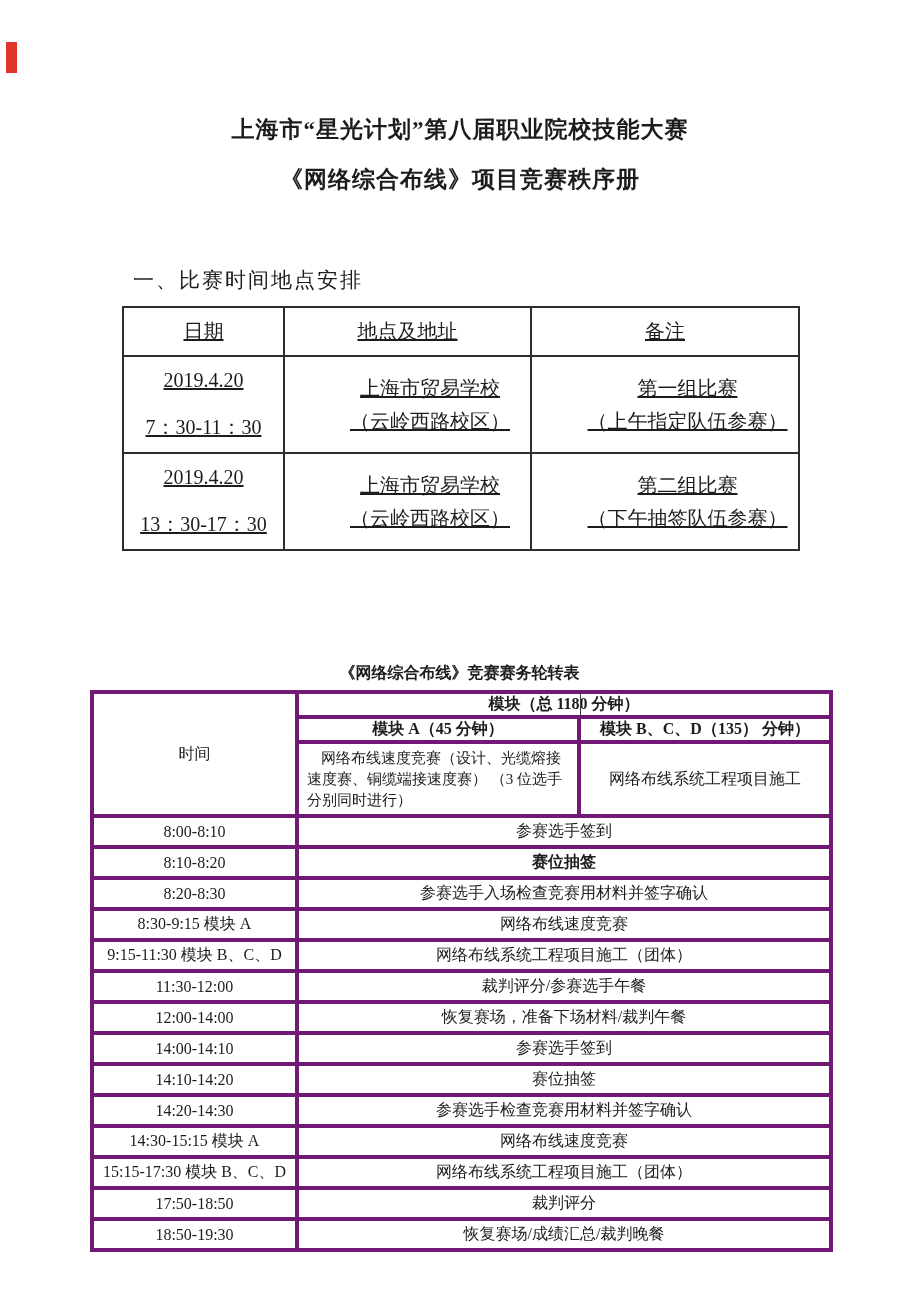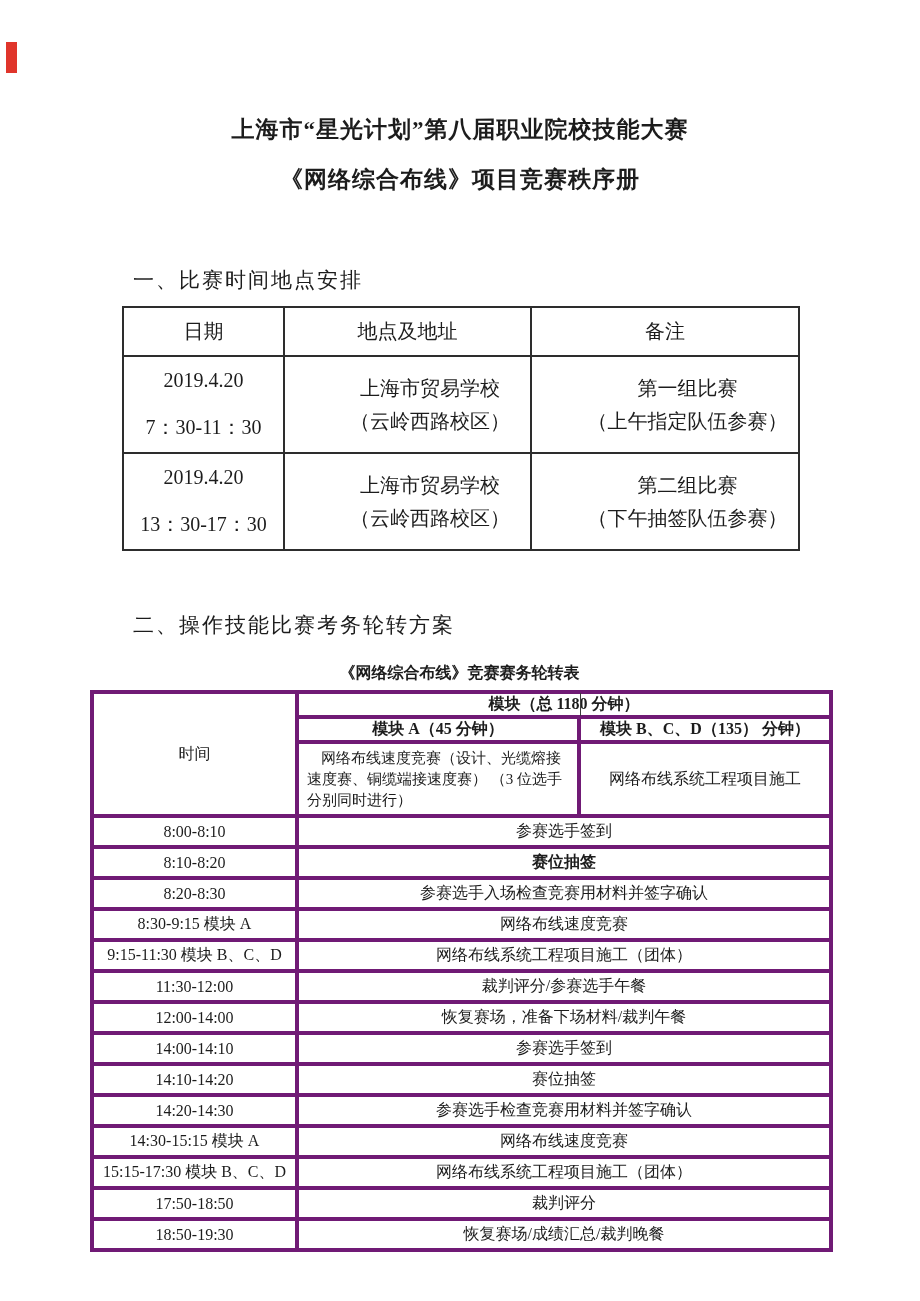--- a/index.html
+++ b/index.html
@@ -13,21 +13,21 @@
   .title1{top:114px;}
   .title2{top:164px;}
   .sec-heading{position:absolute;left:133px;font-size:21px;font-weight:normal;
                font-family:"Liberation Sans","DejaVu Sans",sans-serif;letter-spacing:2px;white-space:nowrap;}
   .h1{top:266px;}
   .h2{top:611px;}
 
   
   #table1{position:absolute;left:122px;top:306px;width:676px;
           border-collapse:collapse;table-layout:fixed;text-align:center;font-size:20px;}
-  #table1 td{border:2px solid #2d2d2d;padding:0;vertical-align:middle;}
+  #table1 td{border:2px solid #2d2d2d;padding:0;vertical-align:middle;text-decoration:underline;}
   #table1 tr.hrow td{height:47px;}
   #table1 tr.drow td{height:95px;}
   #table1 .date-cell .dline1{margin-bottom:22px;}
   #table1 .two-line div{line-height:33px;padding-left:45px;}
 
   
   .t2caption{position:absolute;left:90px;top:663px;width:739px;text-align:center;
              font-size:16px;font-weight:600;
              font-family:"Liberation Sans","DejaVu Sans",sans-serif;}
 
@@ -97,21 +97,20 @@
             <div>（云岭西路校区）</div>
           </td>
           <td class="two-line">
             <div>第二组比赛</div>
             <div>（下午抽签队伍参赛）</div>
           </td>
         </tr>
       </tbody>
   </table>
 
-  <div class="sec-heading h2">二、操作技能比赛考务轮转方案</div>
 
   <div class="t2caption">《网络综合布线》竞赛赛务轮转表</div>
 
   <table id="table2">
     <colgroup>
         <col style="width:205px">
         <col style="width:282px">
         <col style="width:252px">
       </colgroup>
     <tbody>

